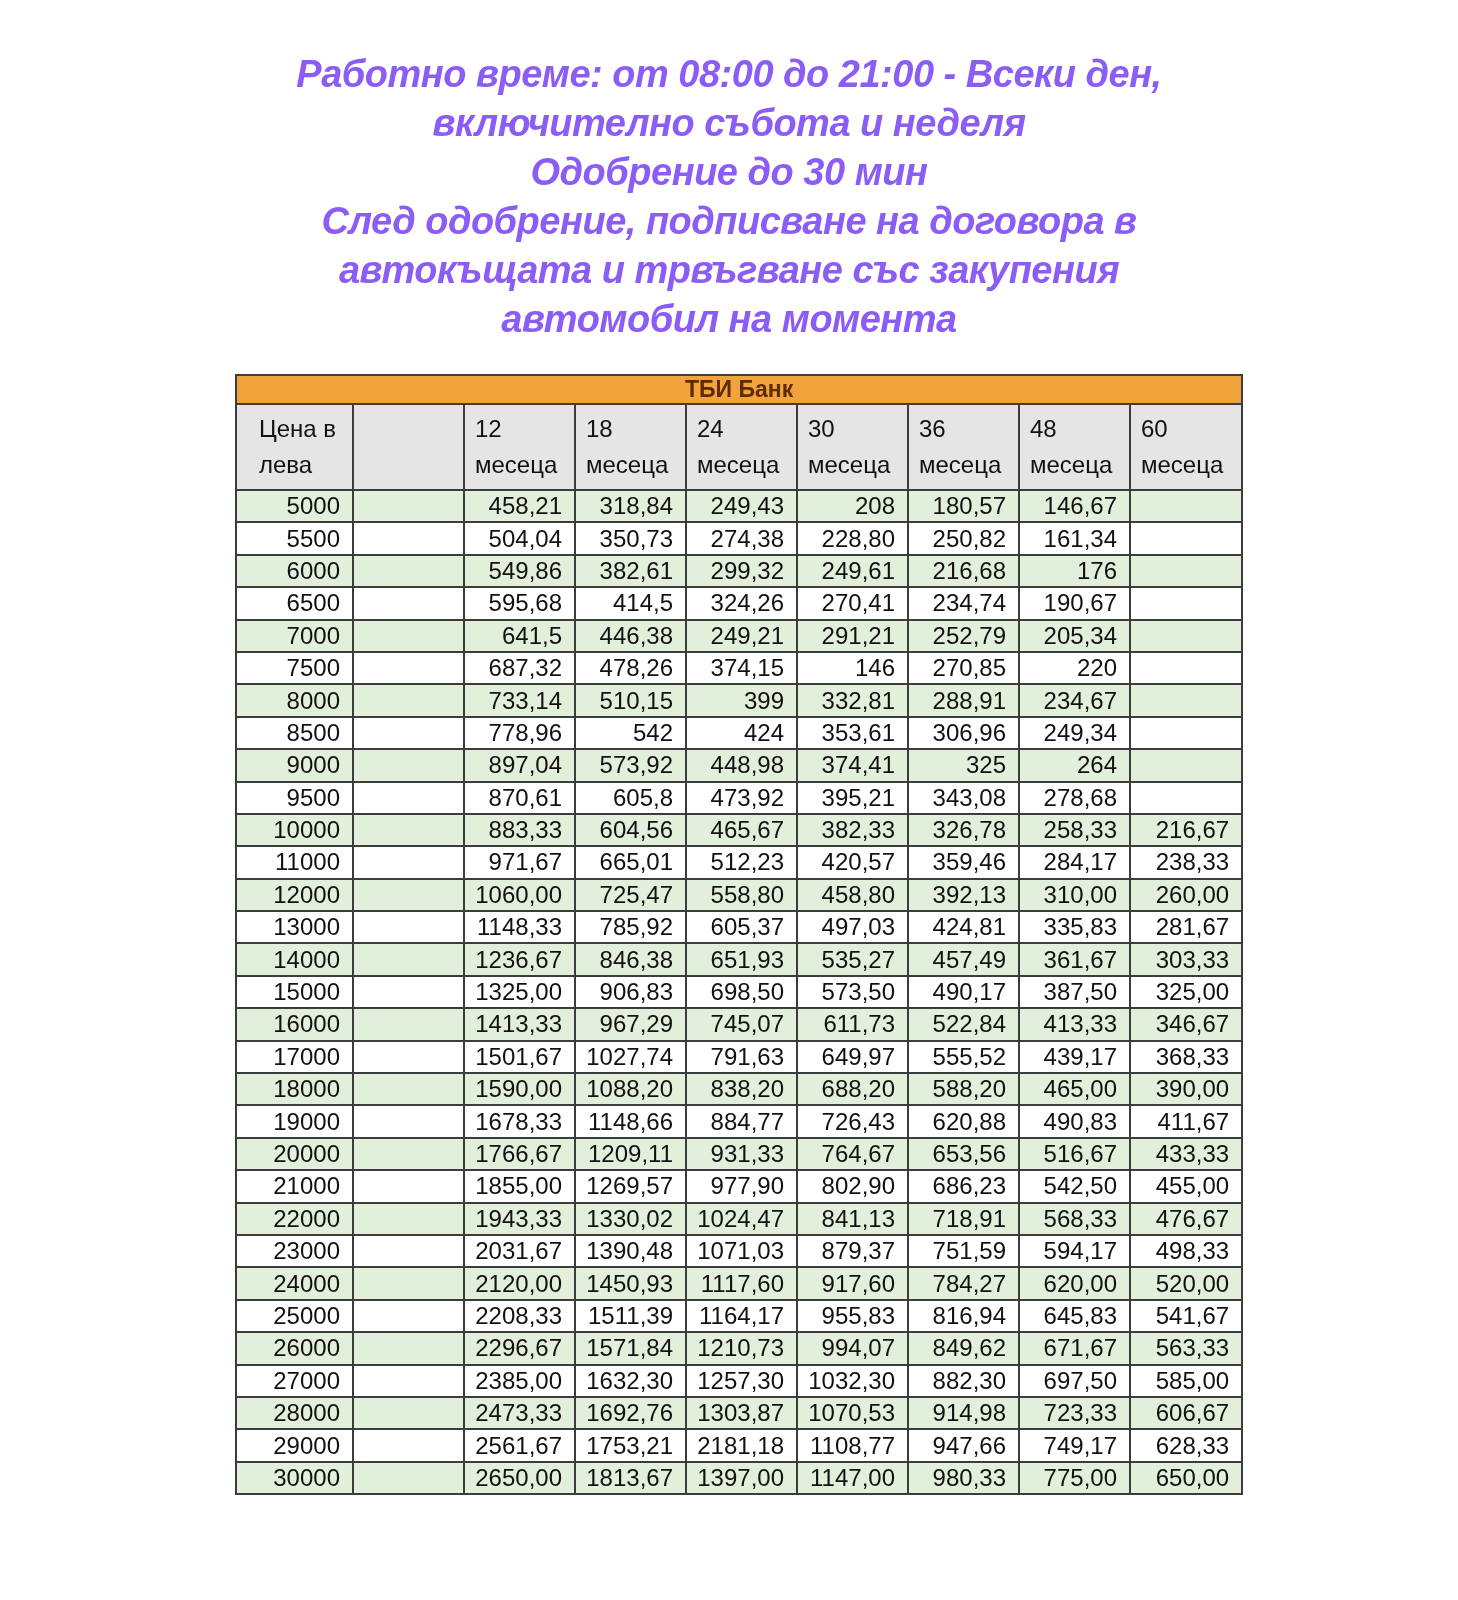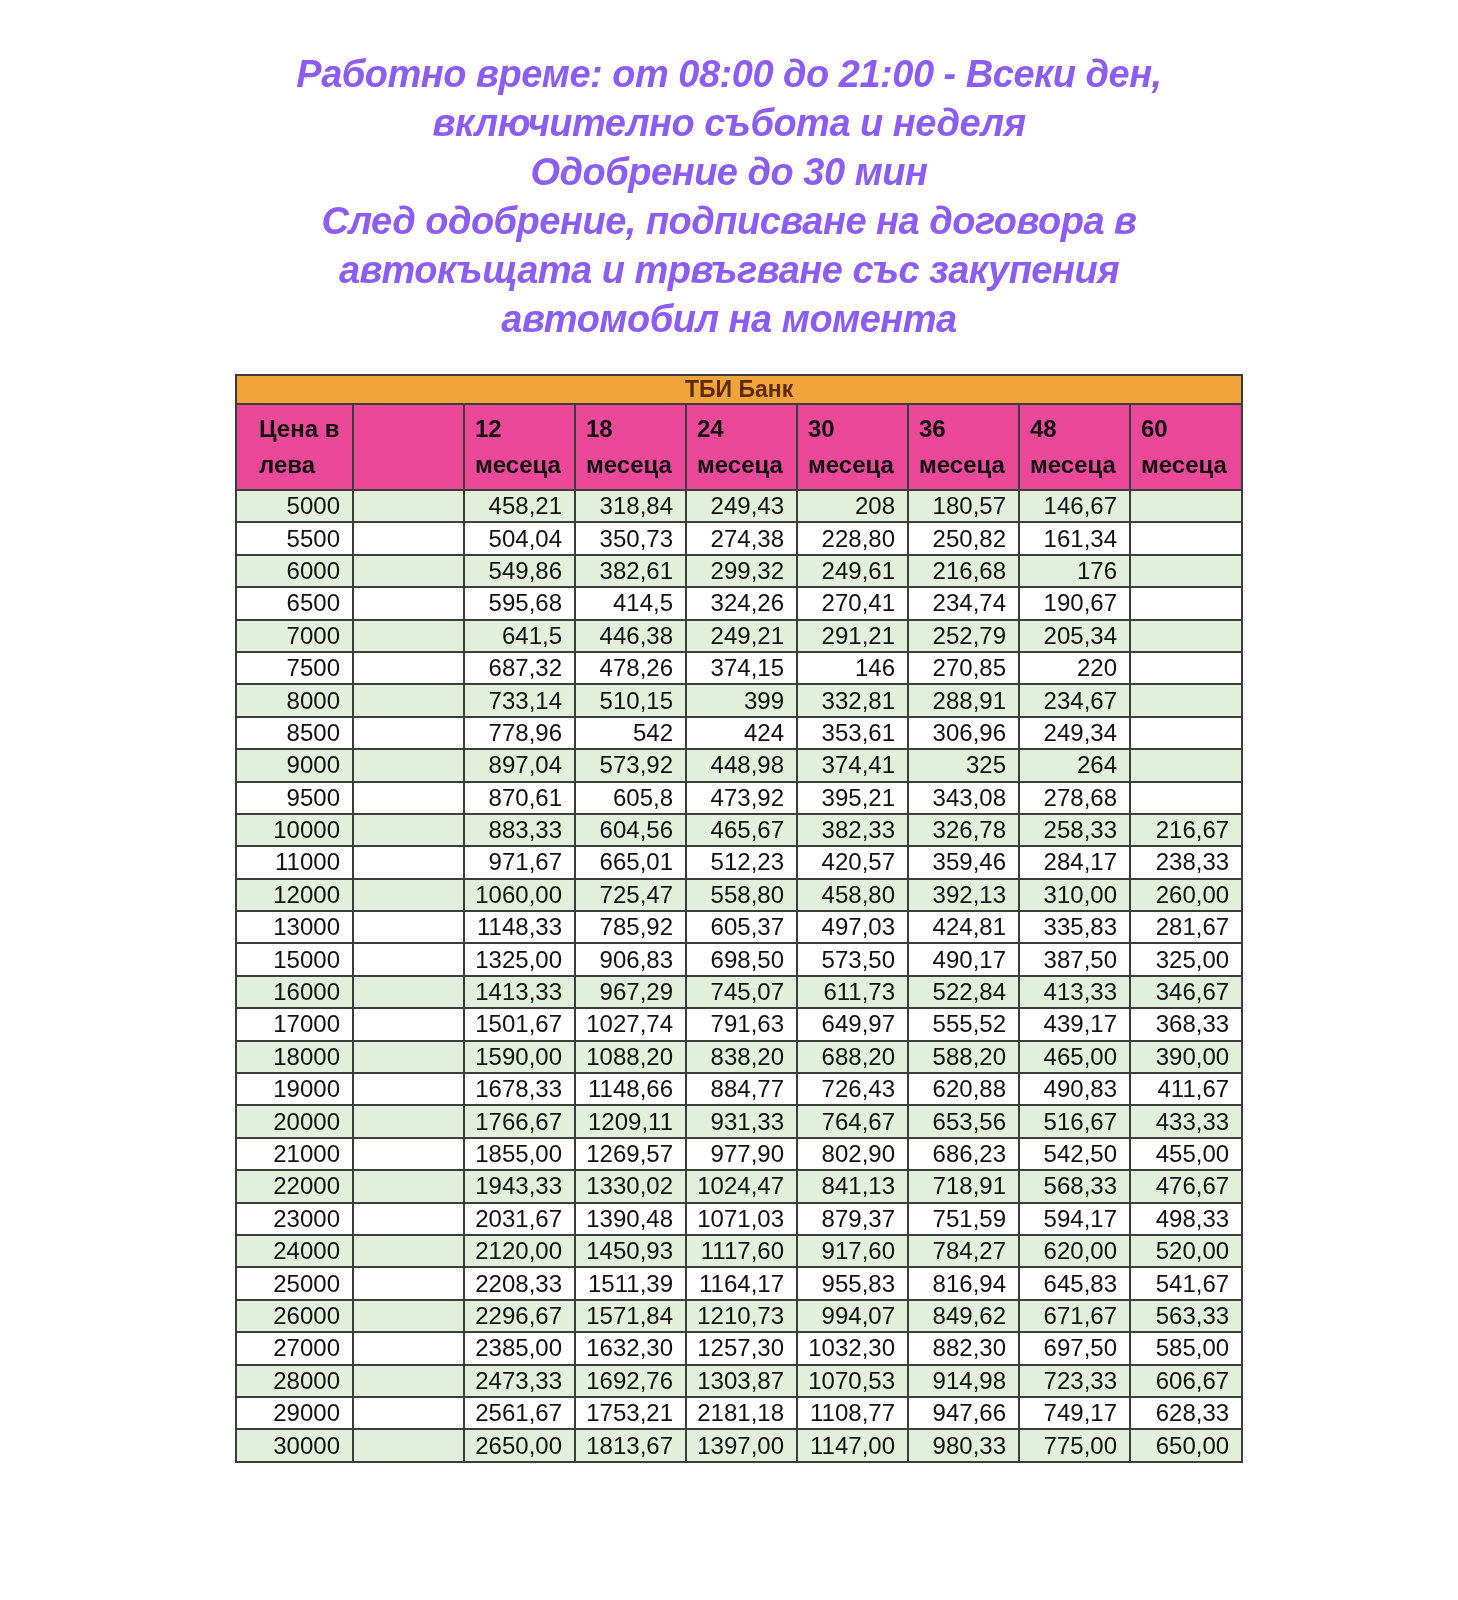--- a/index.html
+++ b/index.html
@@ -56,22 +56,22 @@
   .banner-cell {
     background: var(--banner-bg);
     color: var(--banner-text);
     font-weight: bold;
     font-size: 23px;
     text-align: center;
     height: 29px;
     line-height: 25px;
   }
   tr.header-row th {
-    background: #ec4899;
-    font-weight: bold;
+    background: #e5e5e5;
+    font-weight: normal;
     font-size: 24px;
     text-align: left;
     vertical-align: middle;
     height: 86px;
   }
   .price-header { padding-left: 22px; }
   .month-header { padding-left: 10px; }
   .hdr-line { line-height: 36px; }
   tr.data-row td {
     height: 32.4px;
@@ -299,20 +299,31 @@
             <td class="price-cell">13000</td>
             <td class="spacer-cell"></td>
             <td class="value-cell">1148,33</td>
             <td class="value-cell">785,92</td>
             <td class="value-cell">605,37</td>
             <td class="value-cell">497,03</td>
             <td class="value-cell">424,81</td>
             <td class="value-cell">335,83</td>
             <td class="value-cell">281,67</td>
           </tr>
+          <tr class="data-row shaded">
+            <td class="price-cell">14000</td>
+            <td class="spacer-cell"></td>
+            <td class="value-cell">1236,67</td>
+            <td class="value-cell">846,38</td>
+            <td class="value-cell">651,93</td>
+            <td class="value-cell">535,27</td>
+            <td class="value-cell">457,49</td>
+            <td class="value-cell">361,67</td>
+            <td class="value-cell">303,33</td>
+          </tr>
           <tr class="data-row">
             <td class="price-cell">15000</td>
             <td class="spacer-cell"></td>
             <td class="value-cell">1325,00</td>
             <td class="value-cell">906,83</td>
             <td class="value-cell">698,50</td>
             <td class="value-cell">573,50</td>
             <td class="value-cell">490,17</td>
             <td class="value-cell">387,50</td>
             <td class="value-cell">325,00</td>

